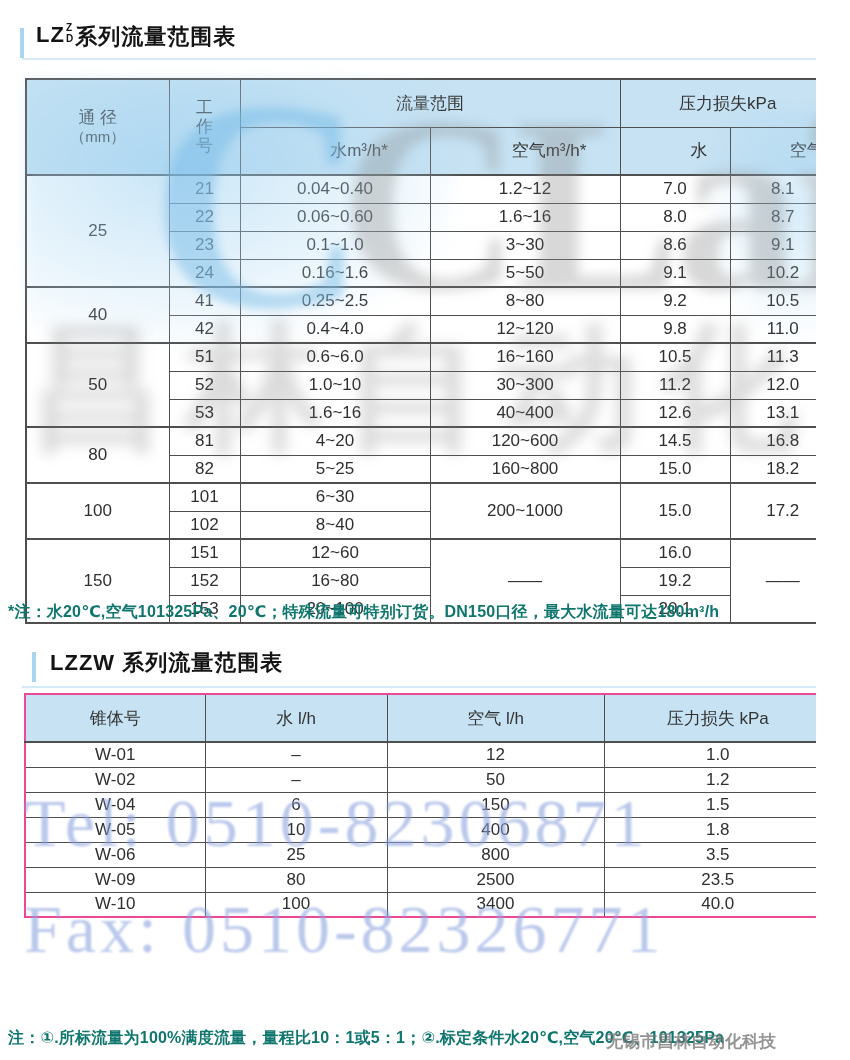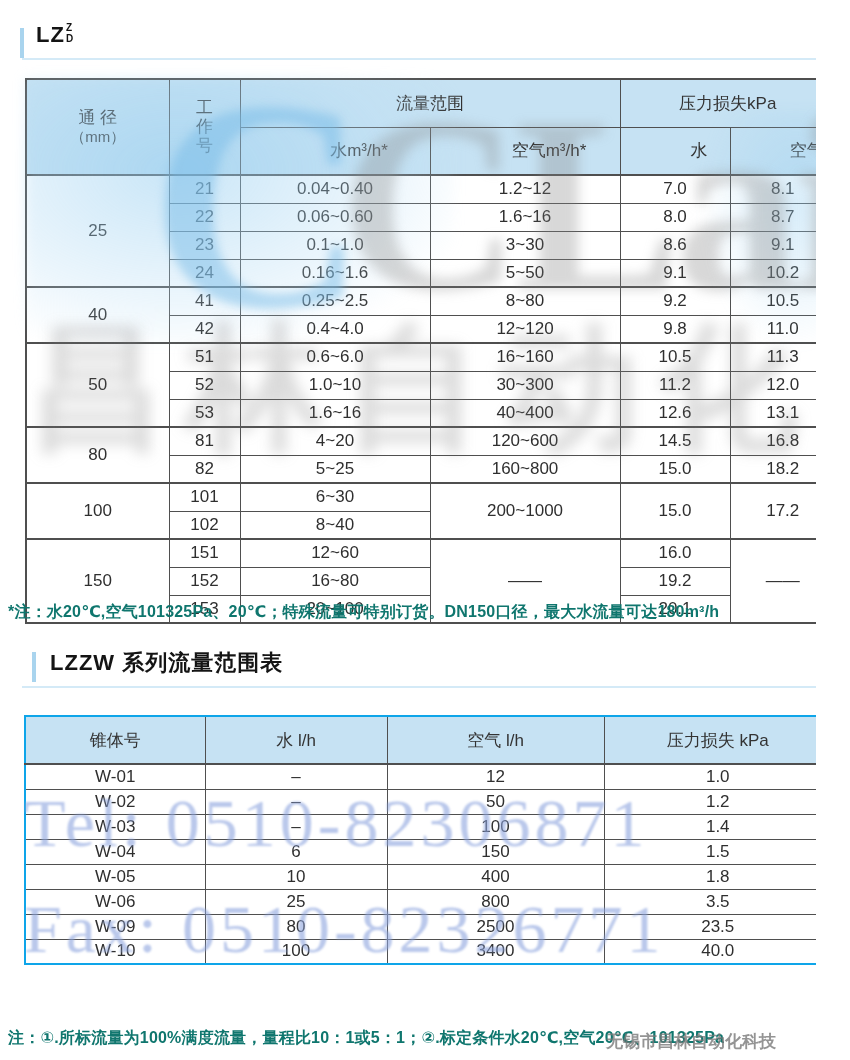--- a/index.html
+++ b/index.html
@@ -24,21 +24,21 @@
   
   table{border-collapse:collapse;table-layout:fixed;}
   th,td{border:1px solid #4f4f4f;text-align:center;vertical-align:middle;
     padding:0;font-size:17px;color:#2f2f2f;overflow:hidden;white-space:nowrap;}
   thead th{background:#c6e2f3;font-weight:normal;color:#333;}
   .t1{position:absolute;left:25px;top:78px;width:810px;border:2px solid #4f4f4f;}
   .t1 thead tr{height:48px;}
   .t1 tbody tr{height:28px;}
   .t1 thead tr.sub th{border-bottom-width:2px;padding-left:48px;}
   .t1 tbody tr.group-start td{border-top-width:2px;}
-  .t2{position:absolute;left:24px;top:715px;width:807px;border:2px solid #0ea5e9;}
+  .t2{position:absolute;left:24px;top:693px;width:807px;border:2px solid #ec4899;}
   .t2 thead tr{height:48px;}
   .t2 thead th{border-bottom-width:2px;}
   .t2 tbody tr{height:25px;}
   .workno-vert{display:inline-block;width:1.1em;line-height:1.12;
     word-break:break-all;white-space:normal;font-size:17px;}
   .dia-cell div{line-height:1.25;}
   .dia-unit{font-size:15px;}
   
   .note{position:absolute;left:8px;font-size:16px;font-weight:bold;color:#0f766e;
     white-space:nowrap;letter-spacing:0.2px;}
@@ -72,20 +72,21 @@
 
 <div class="page">
 
   <div class="accent-bar bar1"></div>
   <div class="sec-title title1">
     <span>LZ</span>
     <span class="supsub">
       <span>Z</span>
       <span>D</span>
     </span>
+    <span>系列流量范围表</span>
   </div>
   <div class="title-underline ul1"></div>
 
   <table class="t1">
     <colgroup>
       <col style="width:143px">
         <col style="width:71px">
         <col style="width:190px">
       <col style="width:190px">
         <col style="width:110px">
@@ -253,26 +254,20 @@
           <td>12</td>
           <td>1.0</td>
         </tr>
         <tr>
           <td>W-02</td>
           <td>–</td>
           <td>50</td>
           <td>1.2</td>
         </tr>
         <tr>
-          <td>W-03</td>
-          <td>–</td>
-          <td>100</td>
-          <td>1.4</td>
-        </tr>
-        <tr>
           <td>W-04</td>
           <td>6</td>
           <td>150</td>
           <td>1.5</td>
         </tr>
         <tr>
           <td>W-05</td>
           <td>10</td>
           <td>400</td>
           <td>1.8</td>

